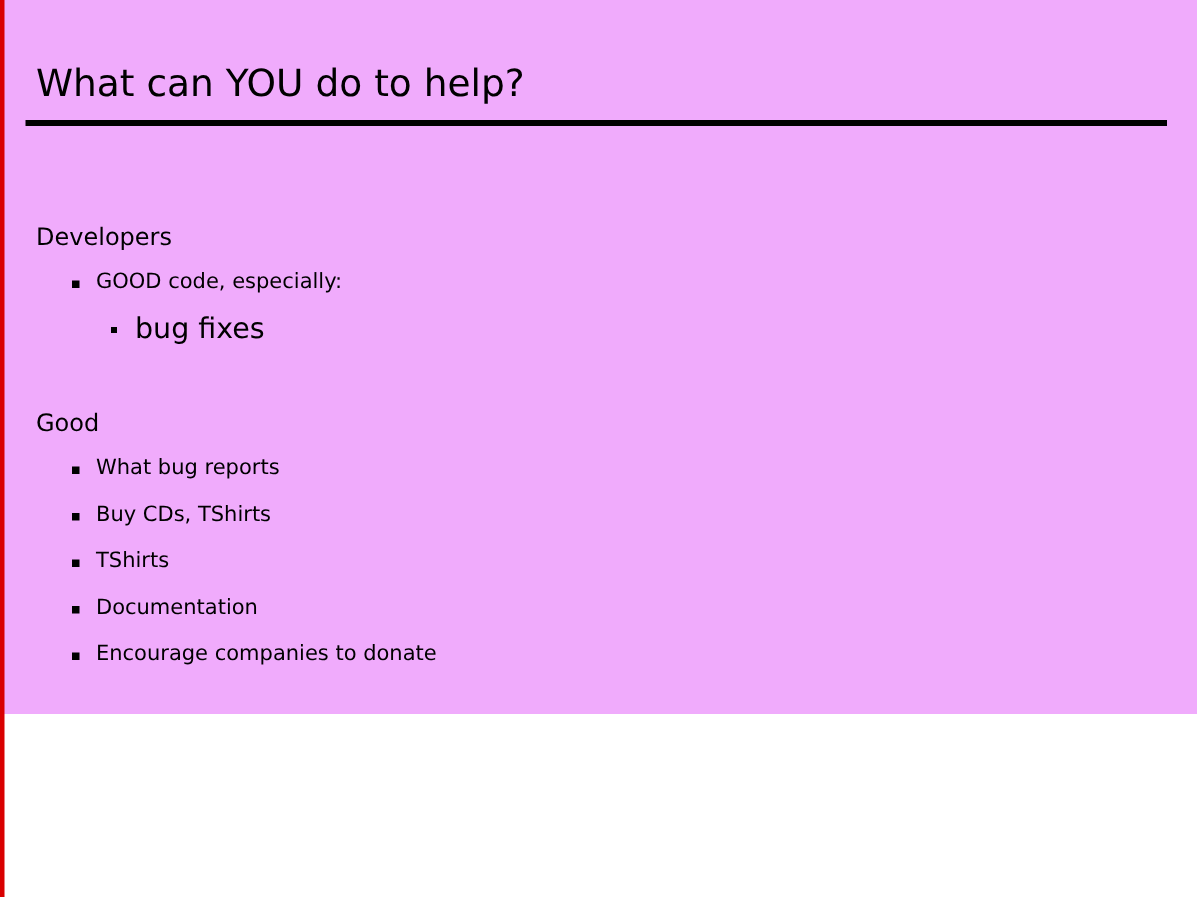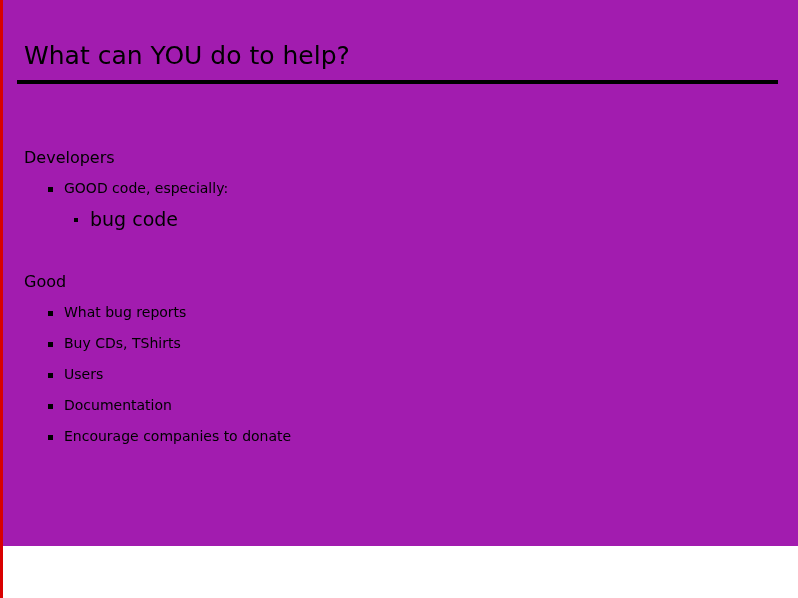--- a/index.html
+++ b/index.html
@@ -10,22 +10,22 @@
   body {
     width: 798px;
     height: 598px;
     font-family: "DejaVu Sans", sans-serif;
     color: #000000;
     overflow: hidden;
   }
   .slide {
     position: relative;
     width: 798px;
-    height: 546px;
-    background: #a21caf;
+    height: 476px;
+    background: #f0abfc;
     box-sizing: border-box;
   }
   
   .left-accent {
     position: absolute;
     left: 0px;
     top: 0px;
     width: 3px;
     height: 598px;
     background: #d90000;
@@ -109,41 +109,41 @@
     <div class="group">
       <div class="lvl0">Developers</div>
 
       <div class="lvl1">
         <span class="bullet"></span>
         <span>GOOD code, especially:</span>
       </div>
 
       <div class="lvl2">
         <span class="bullet"></span>
-        <span>bug code</span>
+        <span>bug fixes</span>
       </div>
 
     </div>
 
     <div class="group">
       <div class="lvl0">Good</div>
 
       <div class="lvl1">
         <span class="bullet"></span>
         <span>What bug reports</span>
       </div>
 
       <div class="lvl1">
         <span class="bullet"></span>
         <span>Buy CDs, TShirts</span>
       </div>
 
       <div class="lvl1">
         <span class="bullet"></span>
-        <span>Users</span>
+        <span>TShirts</span>
       </div>
 
       <div class="lvl1">
         <span class="bullet"></span>
         <span>Documentation</span>
       </div>
 
       <div class="lvl1">
         <span class="bullet"></span>
         <span>Encourage companies to donate</span>

